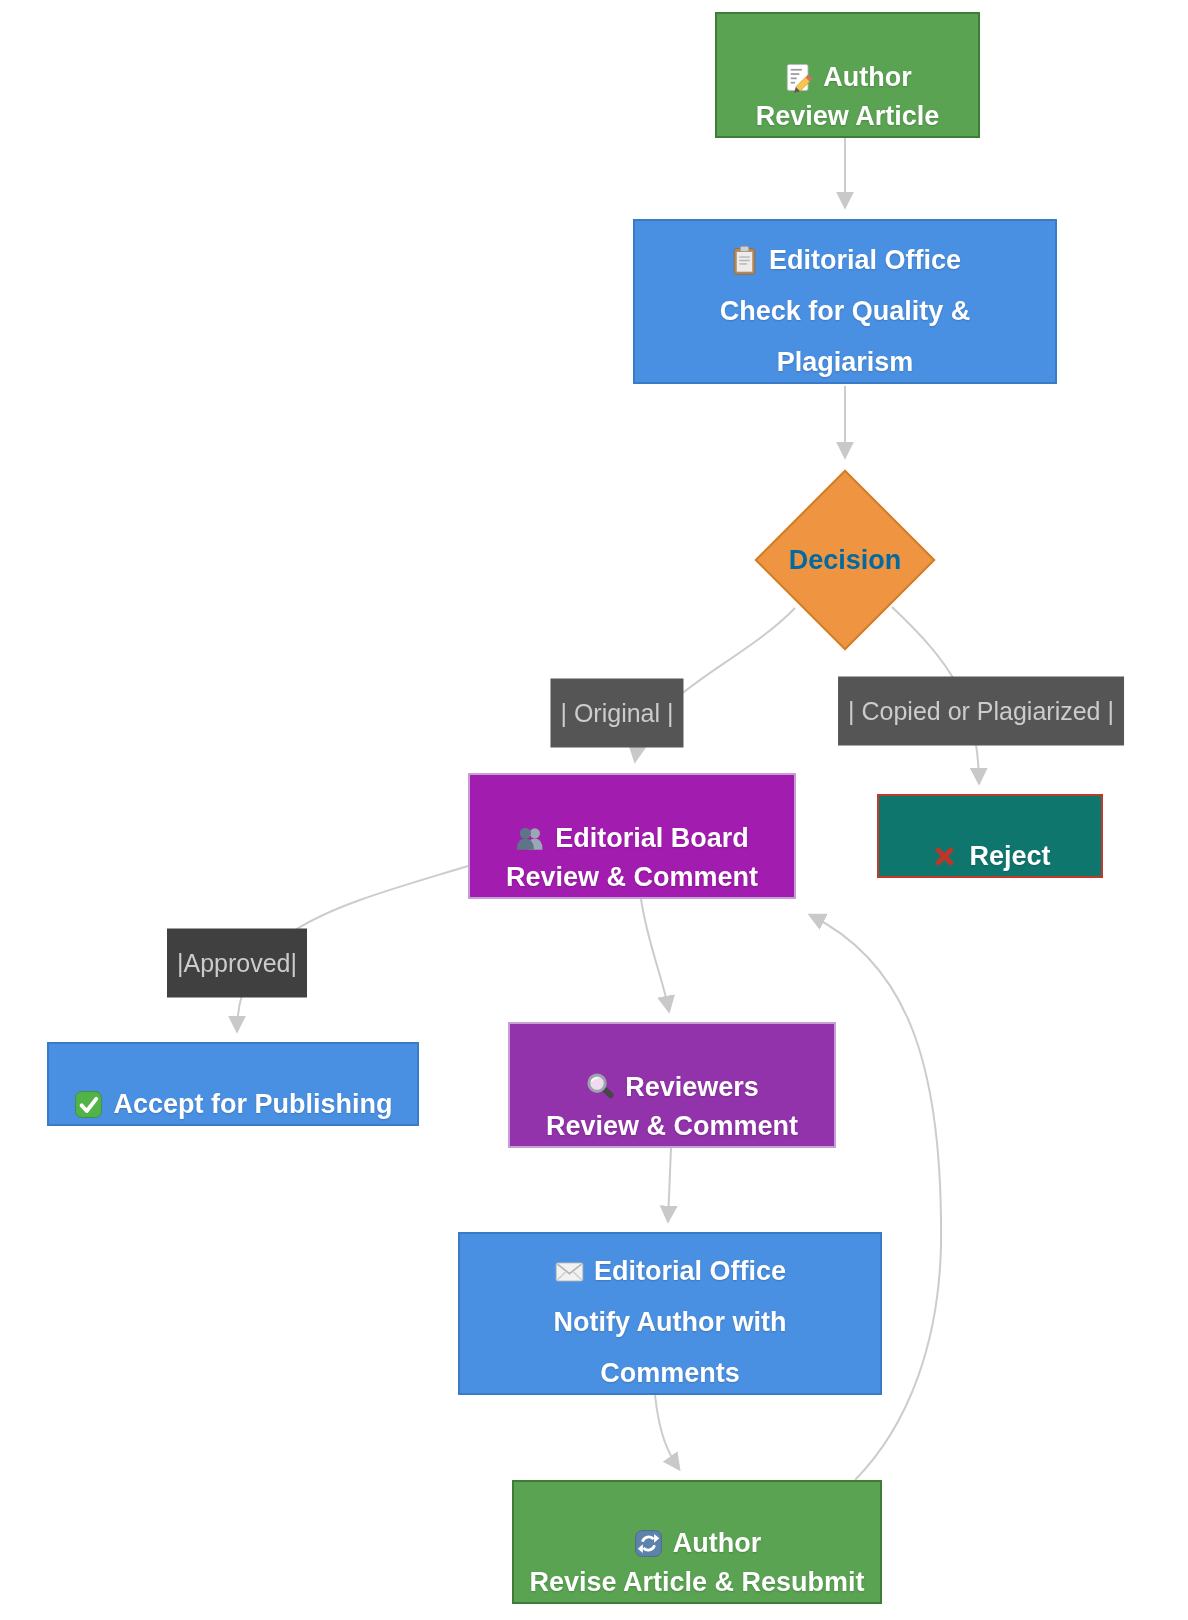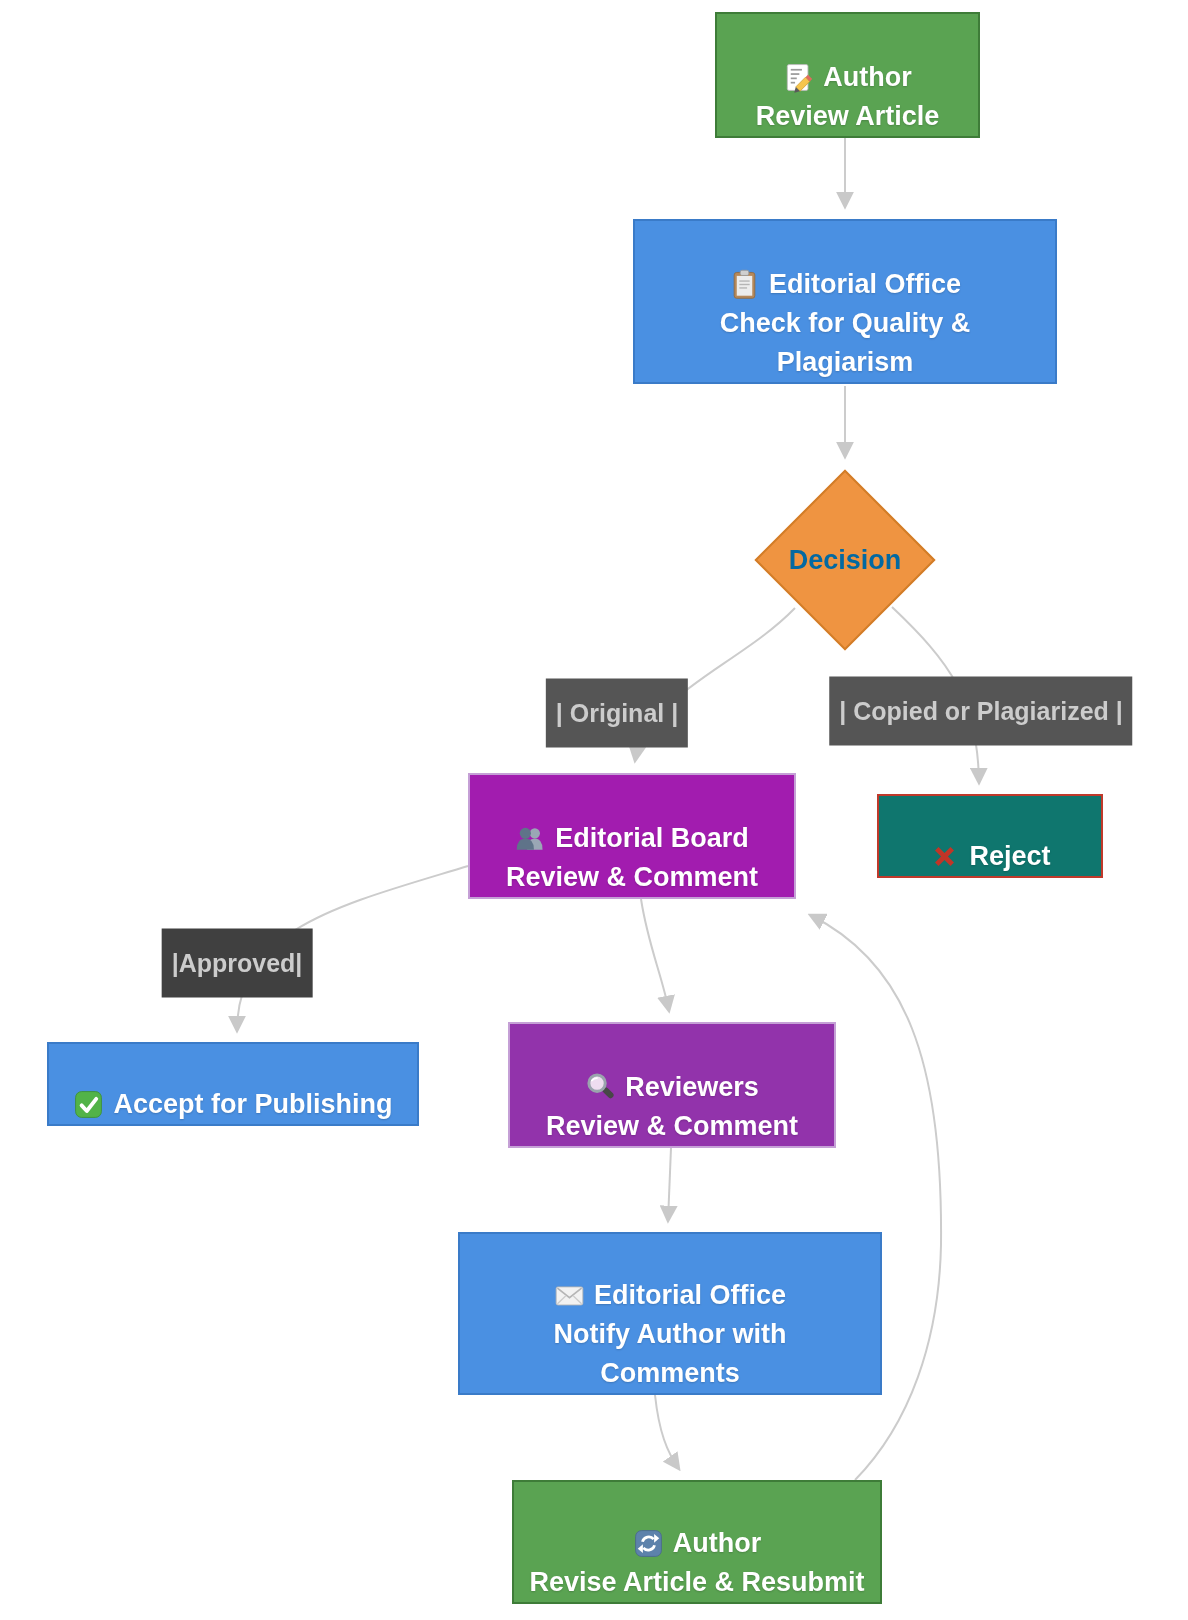--- a/index.html
+++ b/index.html
@@ -10,36 +10,36 @@
   #edges{position:absolute;left:0;top:0;width:1188px;height:1620px;z-index:1;}
   .node{
     position:absolute;z-index:2;box-sizing:border-box;
     display:flex;flex-direction:column;justify-content:flex-end;align-items:center;
     color:#ffffff;font-weight:bold;font-size:27px;line-height:39px;text-align:center;
     text-shadow:0 1px 2px rgba(0,0,0,0.18);
     border:2px solid transparent;
   }
   .node .line{display:flex;align-items:center;justify-content:center;white-space:nowrap;}
   .green-node{border-color:#3e7c38;}
-  .blue-node{border-color:#3a7bc8;}
+  .blue-node{border-color:#3a7bc8;gap:12px;}
   .purple-node{border-color:#c5a0d6;}
   .red-node{border-color:#c0392b;}
   .icon{display:inline-block;width:31px;height:31px;margin-right:9px;flex:0 0 auto;}
   .icon svg{width:100%;height:100%;display:block;}
   .diamond{
     position:absolute;z-index:2;width:128px;height:128px;left:781px;top:496px;
     transform:rotate(45deg);border:2px solid #d27d28;box-sizing:border-box;
   }
   .diamond-text{
     position:absolute;z-index:3;left:845px;top:560px;transform:translate(-50%,-50%);
     color:#0369a1;font-weight:bold;font-size:27px;white-space:nowrap;text-shadow:none;
   }
   .edge-label{
     position:absolute;z-index:3;transform:translate(-50%,-50%);
-    color:#cccccc;font-weight:bold;font-size:25px;line-height:25px;
+    color:#cccccc;font-weight:normal;font-size:25px;line-height:25px;
     padding:22px 10px;white-space:nowrap;
   }
 </style>
 </head>
 <body>
 
 <div id="canvas">
 
   <svg id="edges" viewBox="0 0 1188 1620">
     <defs>

